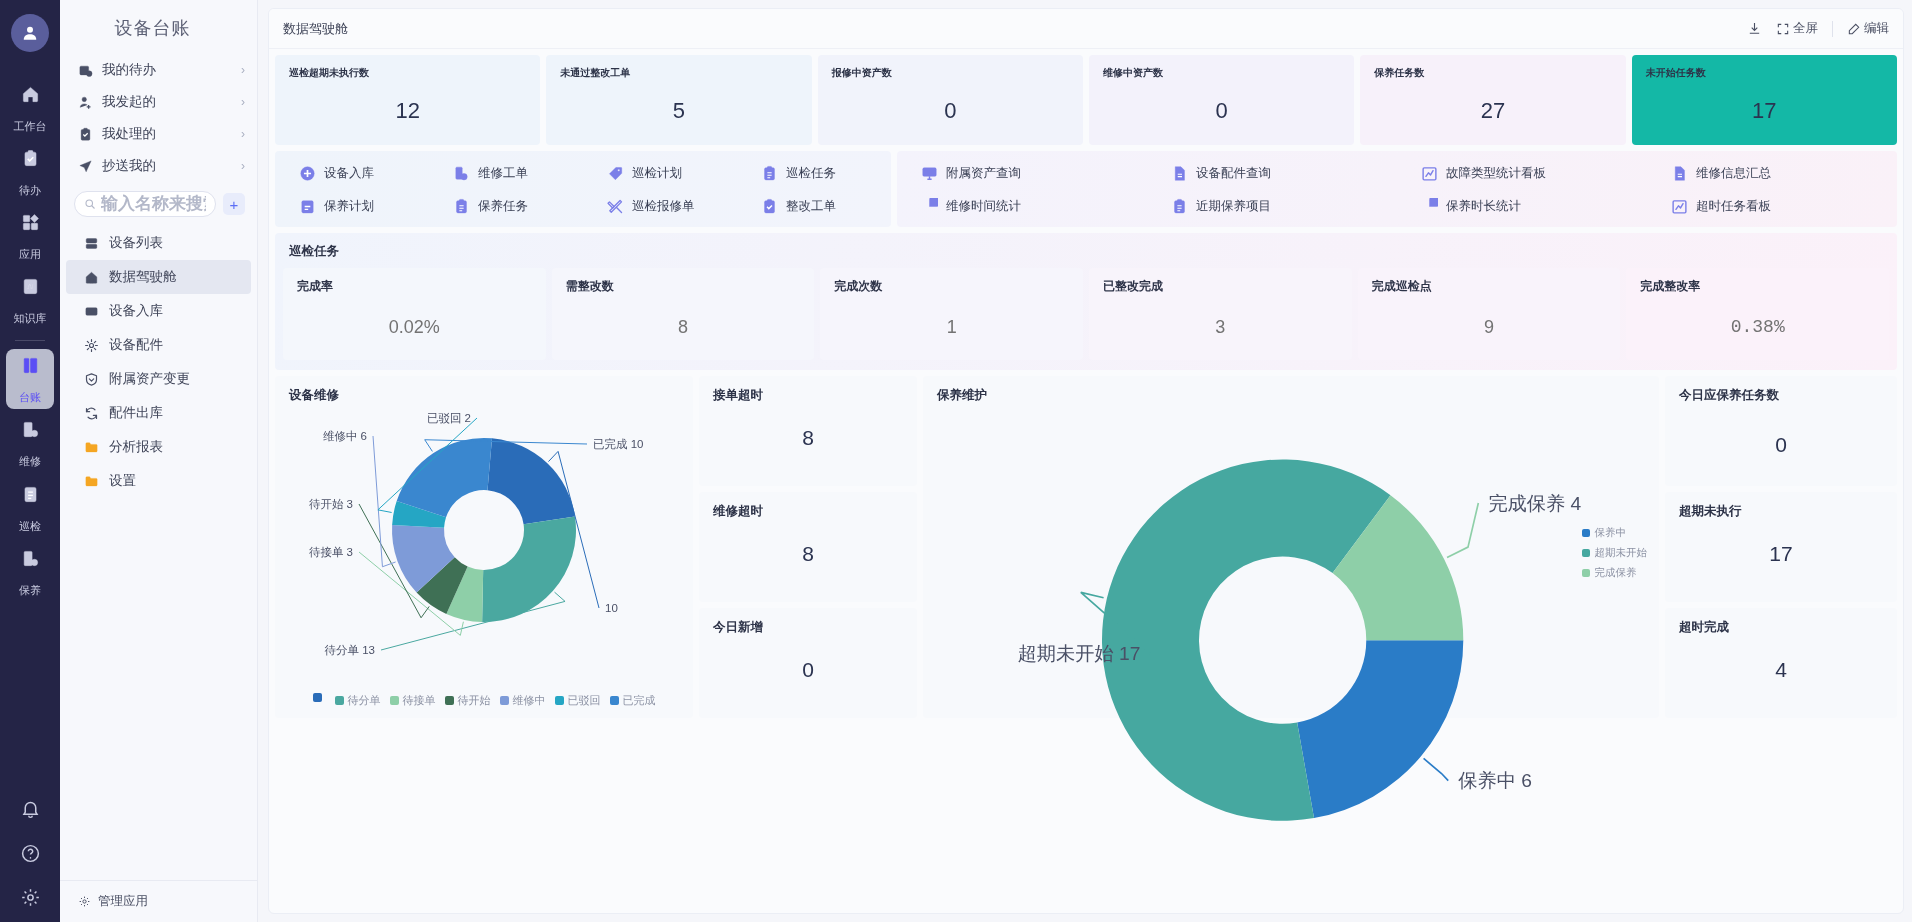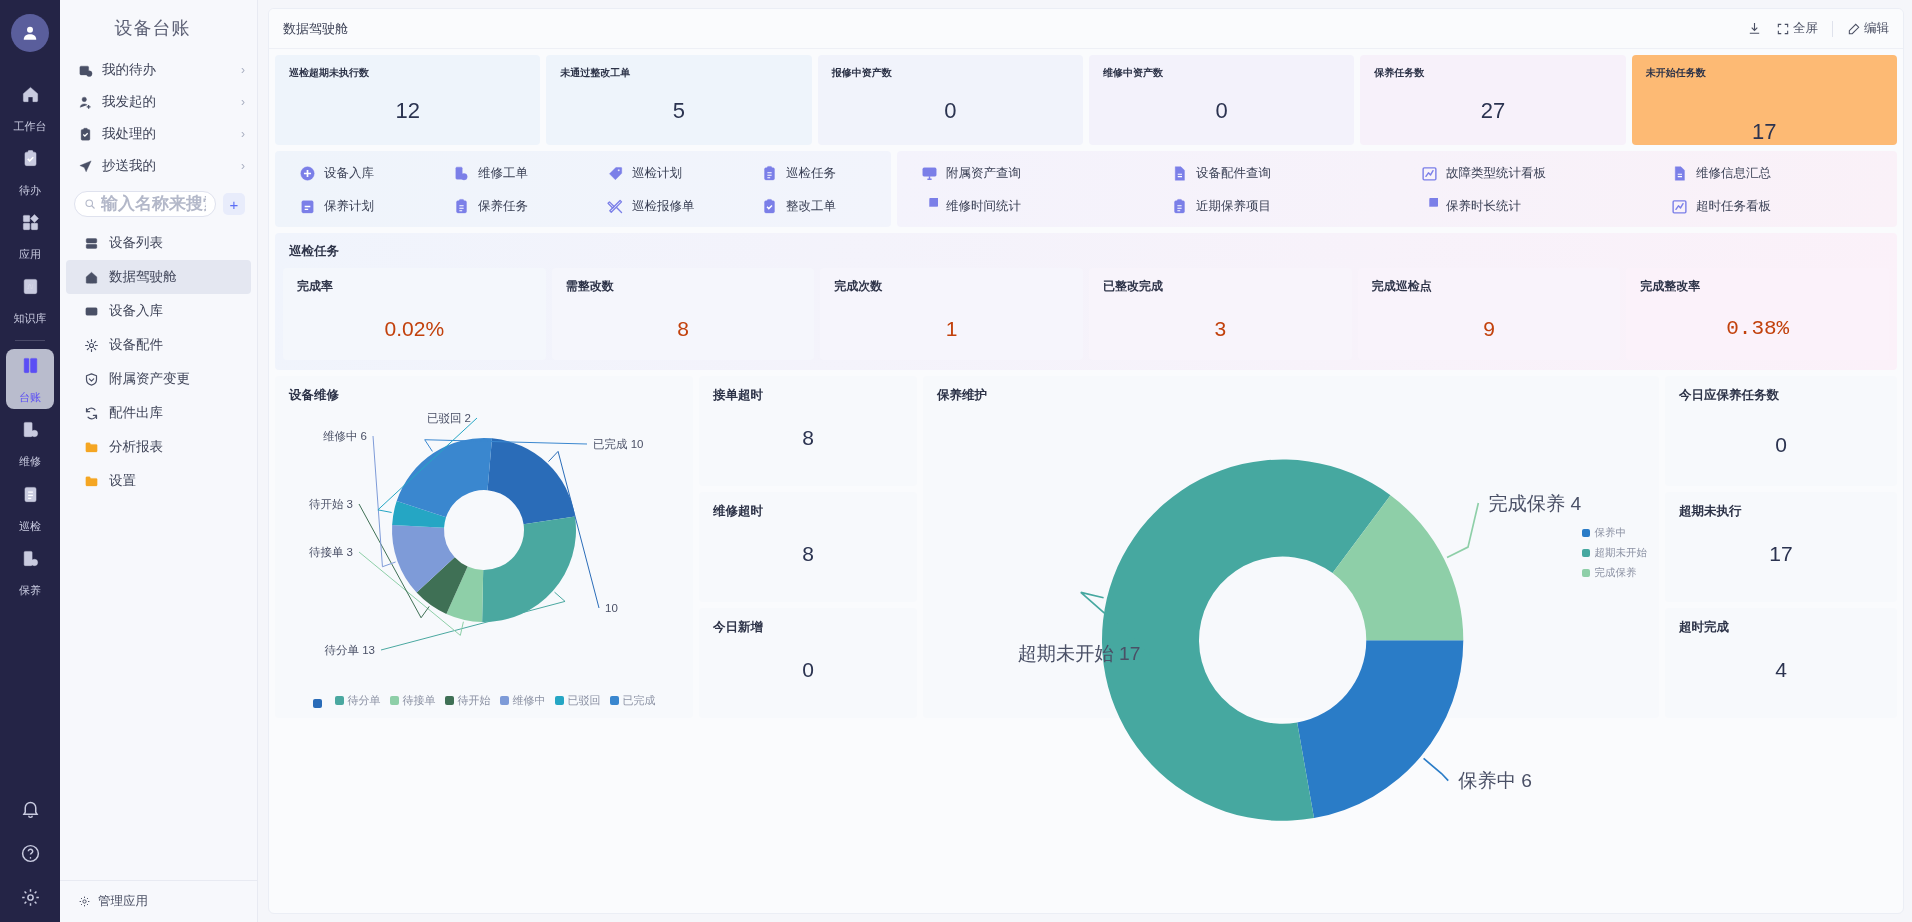--- a/index.html
+++ b/index.html
@@ -103,36 +103,36 @@
   .sc-box { border-radius: 4px; padding: 14px 0 12px 0; }
   .sc-grid { display: grid; grid-template-columns: repeat(4, 1fr); row-gap: 16px; }
   .sc { display: flex; align-items: center; gap: 8px; padding-left: 24px; font-size: 12.5px; color: #3a4055; cursor: pointer; }
 
   
   .sec { margin: 6px 6px 0 6px; border-radius: 4px; padding: 10px 0 10px 0; }
   .sec-title { font-size: 12.5px; font-weight: bold; color: #2d3348; padding: 0 0 8px 14px; }
   .sec-cards { display: flex; gap: 6px; padding: 0 8px; }
   .sec-card { flex: 1; height: 92px; border-radius: 4px; padding: 10px 14px 0 14px; }
   .sec-card .sc-lbl { font-size: 12px; font-weight: bold; color: #2d3348; }
-  .sec-card .sc-val { font-size: 21px; color: #c2410c; text-align: center; margin-top: 22px; }
+  .sec-card .sc-val { font-size: 18px; color: #737373; text-align: center; margin-top: 22px; }
 
   
   .bot { display: flex; gap: 6px; padding: 6px 6px 6px 6px; height: 354px; }
   .card { border-radius: 4px; }
   .card-title { font-size: 12.5px; font-weight: bold; color: #2d3348; padding: 11px 0 0 14px; }
   .chart-card { flex: 0 0 418px; display: flex; flex-direction: column; }
   .mini-col { flex: 0 0 218px; display: flex; flex-direction: column; gap: 6px; }
   .mini { flex: 1; border-radius: 4px; display: flex; flex-direction: column; }
   .mini .m-val { font-size: 21px; color: #2b3350; text-align: center; margin: auto; padding-bottom: 14px; }
   .chart2-card { flex: 1; display: flex; flex-direction: column; }
   .right-col { flex: 0 0 232px; display: flex; flex-direction: column; gap: 6px; }
 
   .chart-body { flex: 1; position: relative; }
   .legend {
-    display: flex; align-items: flex-end; justify-content: center; gap: 9px;
+    display: flex; align-items: flex-start; justify-content: center; gap: 9px;
     padding-bottom: 10px; font-size: 11px; color: #8b91a3; flex-wrap: wrap;
   }
   .legend .lg { display: flex; align-items: center; gap: 4px; }
   .legend .dot { width: 9px; height: 9px; border-radius: 2px; display: inline-block; }
 
   .vlegend { position: absolute; right: 12px; top: 122px; font-size: 10.5px; color: #8b91a3; }
   .vlegend .lg { display: flex; align-items: center; gap: 5px; margin-bottom: 6px; }
   .vlegend .dot { width: 8px; height: 8px; border-radius: 2px; display: inline-block; }
 
   svg text { font-family: "Liberation Sans", "DejaVu Sans", sans-serif; }
@@ -438,21 +438,21 @@
     <div class="k-val">0</div>
             </div>
             <div class="kpi" style="background: rgb(243, 242, 251);">
               <div class="k-lbl">维修中资产数</div>
     <div class="k-val">0</div>
             </div>
             <div class="kpi" style="background: rgb(247, 241, 250);">
               <div class="k-lbl">保养任务数</div>
     <div class="k-val">27</div>
             </div>
-            <div class="kpi" style="background: #fdba74; justify-content: space-between;">
+            <div class="kpi" style="background: #14b8a6;">
               <div class="k-lbl">未开始任务数</div>
     <div class="k-val">17</div>
             </div>
           </div>
         <div class="sc-wrap">
           <div class="sc-box" style="flex:0 0 616px;background:linear-gradient(100deg,#eff4fb,#f2f4fc);">
             <div class="sc-grid" id="sc-left">
                 <div class="sc">
                   <span class="ic">
                     <svg width="17" height="17" viewBox="0 0 24 24" fill="#7b7fe8" stroke="#7b7fe8" stroke-width="0.6">

